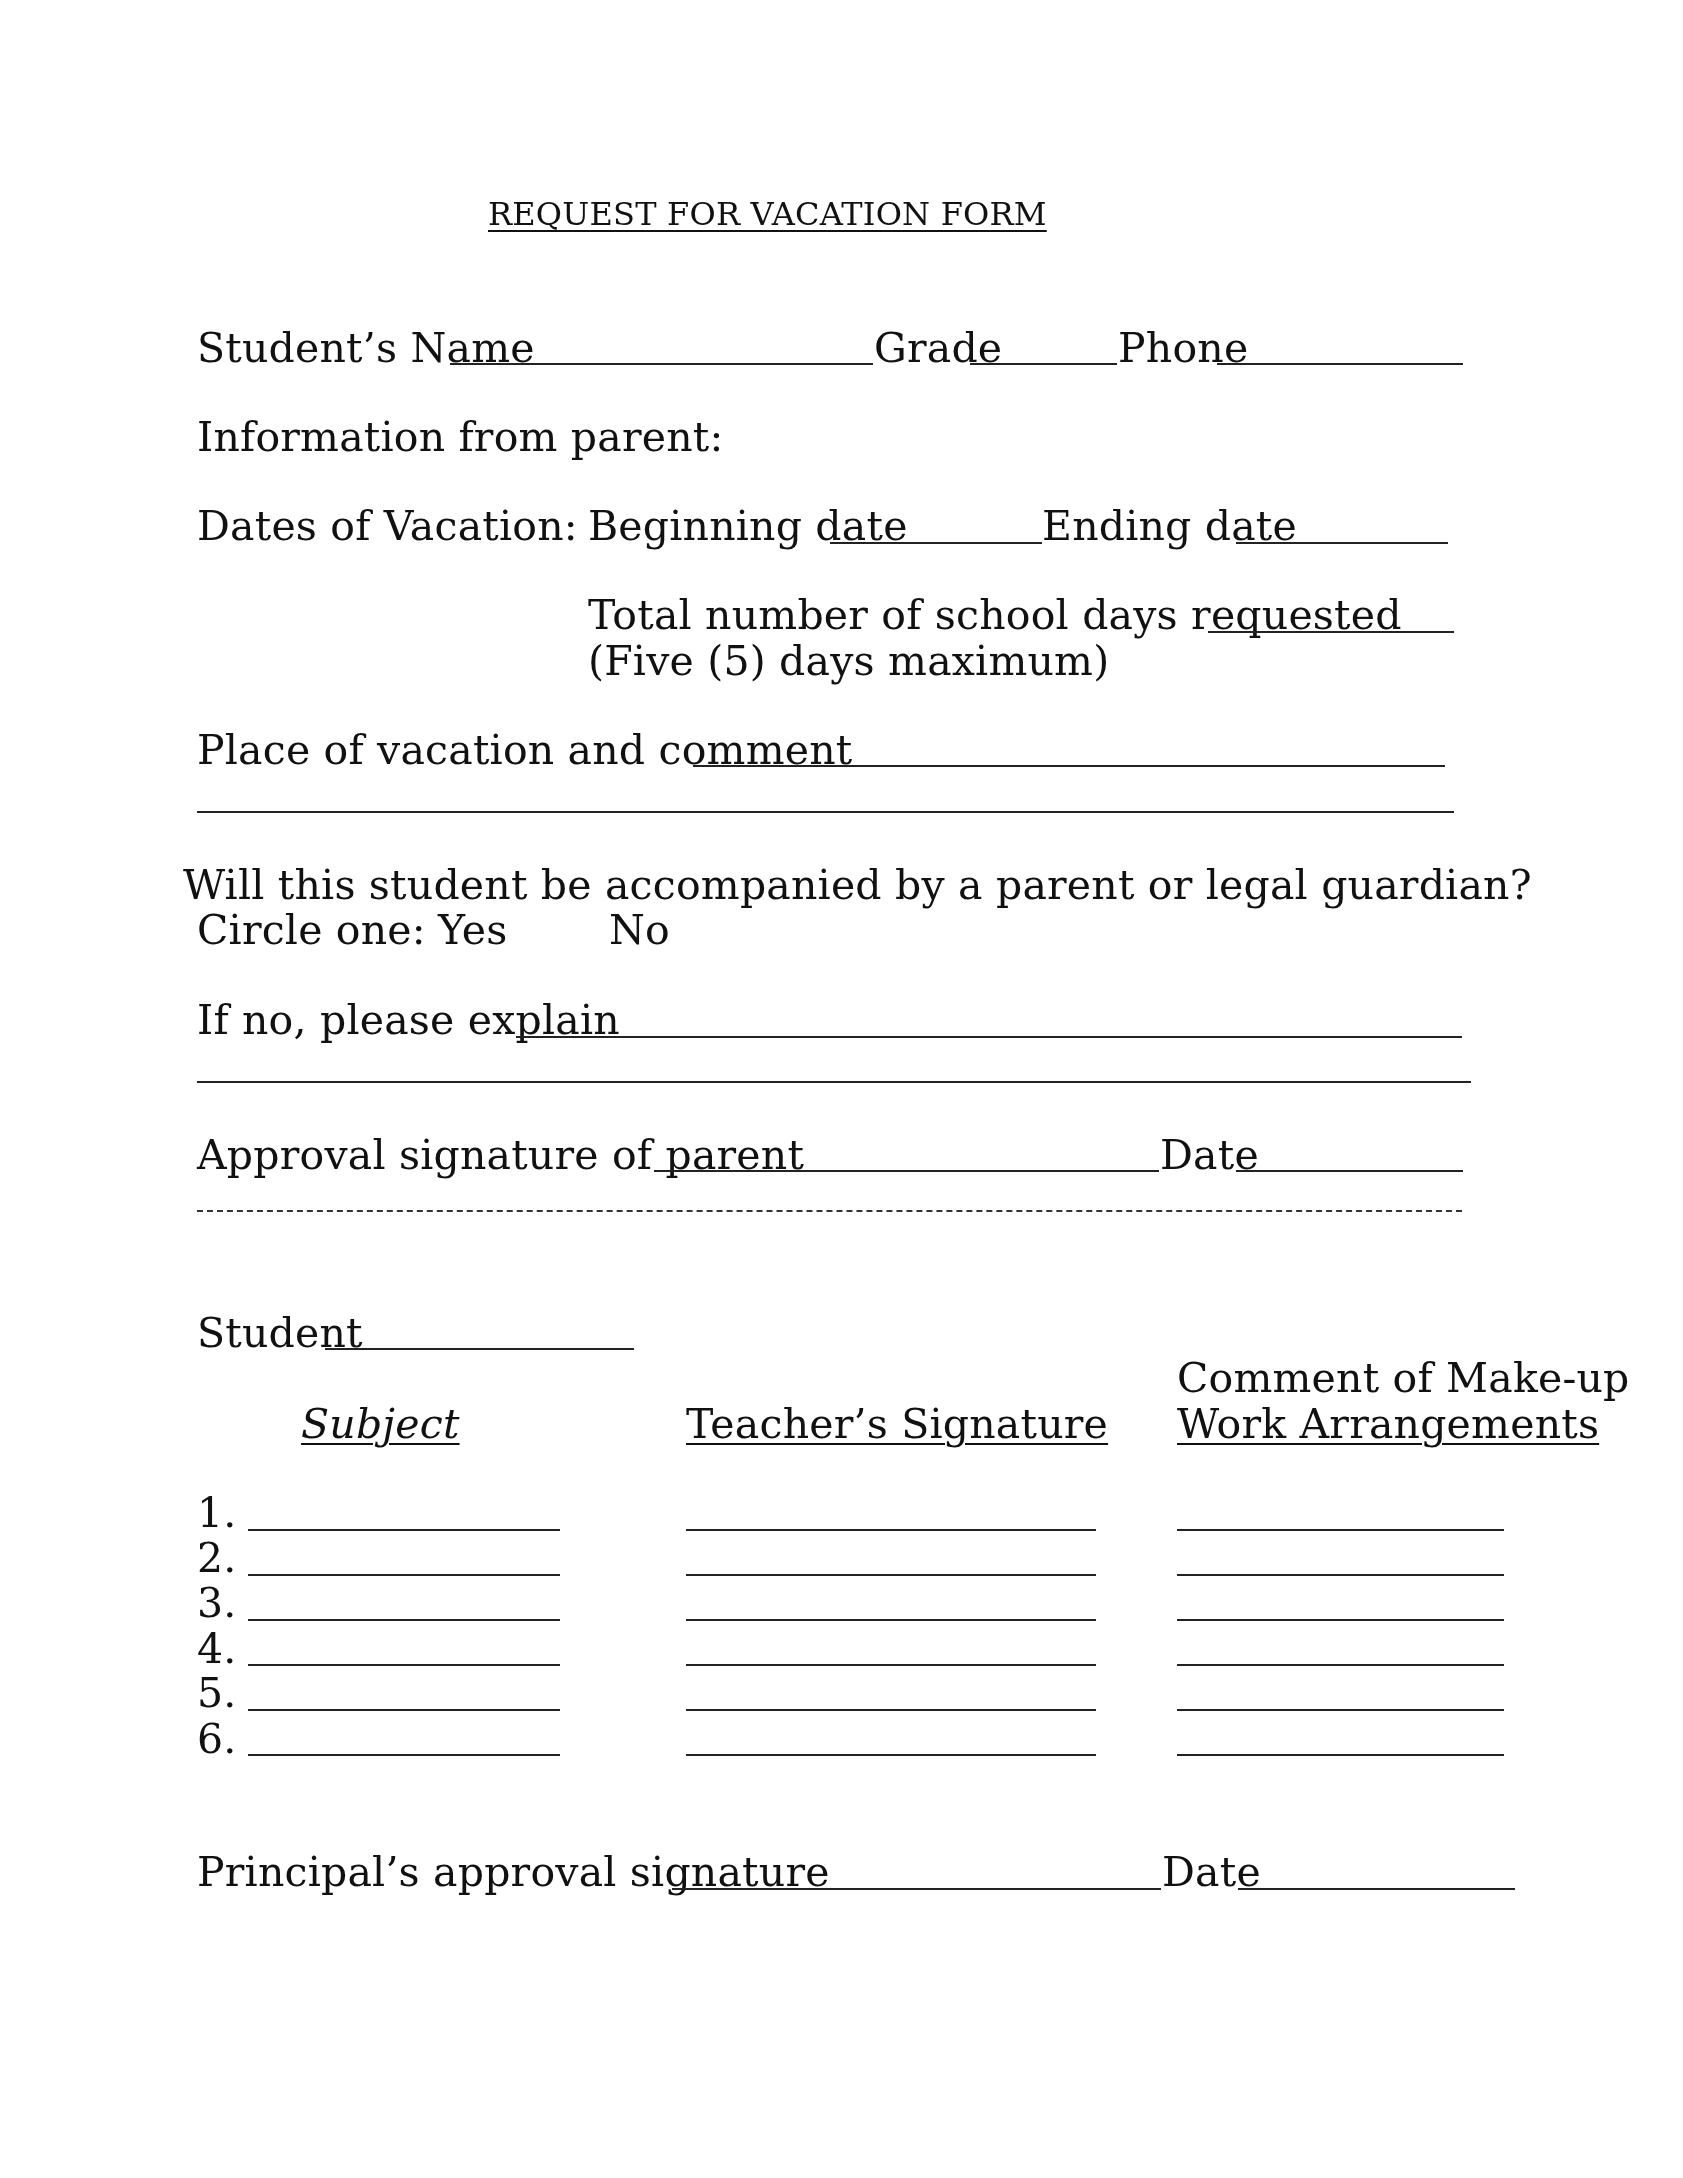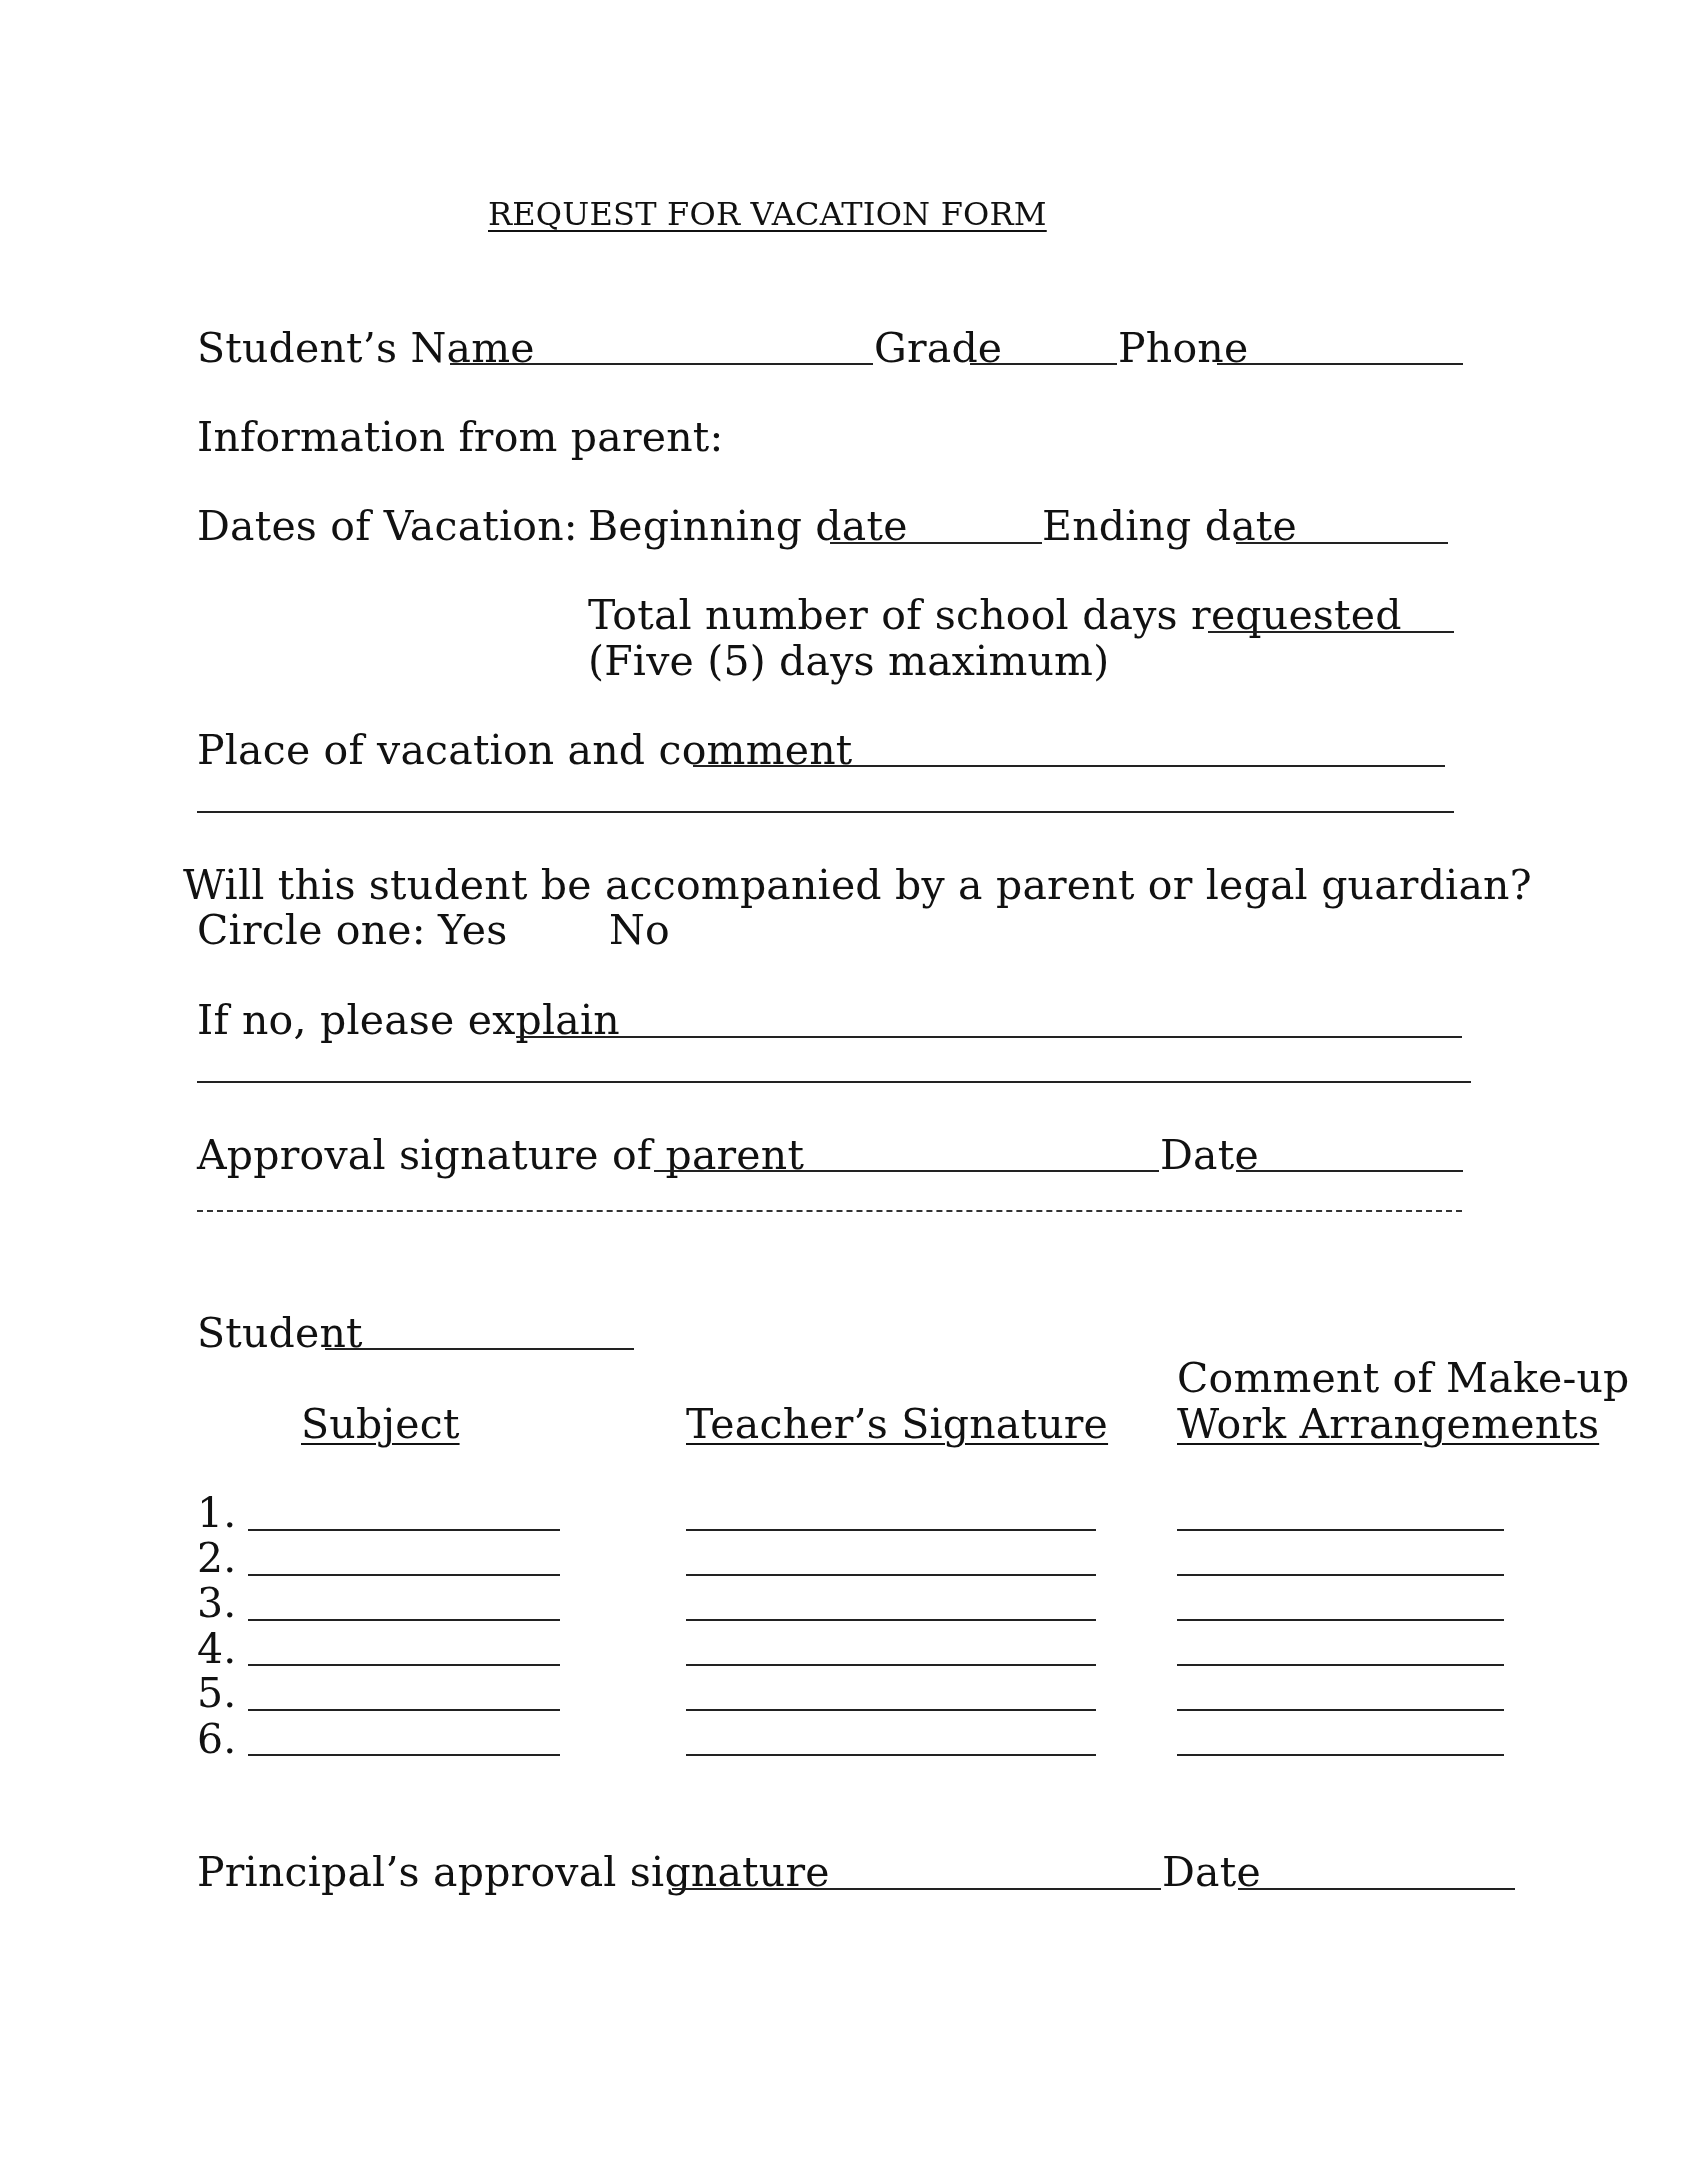--- a/index.html
+++ b/index.html
@@ -51,21 +51,21 @@
 <div class="blank" style="left:654px; top:1170px; width:505px;"></div>
 <div class="t" style="left:1160px; top:1135px;">Date</div>
 <div class="blank" style="left:1236px; top:1170px; width:227px;"></div>
 
 <div class="dash" style="left:197px; top:1210px; width:1265px;"></div>
 
 <div class="t" style="left:197px; top:1313px;">Student</div>
 <div class="blank" style="left:325px; top:1348px; width:309px;"></div>
 
 <div class="t" style="left:1177px; top:1358px;">Comment of Make-up</div>
-<div class="t u" style="left:301px; top:1404px;">Subject</div>
+<div class="t u" style="left:301px; top:1404px;font-style:italic;">Subject</div>
 <div class="t u" style="left:686px; top:1404px;">Teacher’s Signature</div>
 <div class="t u" style="left:1177px; top:1404px;">Work Arrangements</div>
 
 <div>
   <div>
     <div class="t" style="left:197px; top:1493px;">1.</div>
     <div class="blank" style="left:248px; top:1529px; width:312px;"></div>
     <div class="blank" style="left:686px; top:1529px; width:410px;"></div>
     <div class="blank" style="left:1177px; top:1529px; width:327px;"></div>
   </div>

